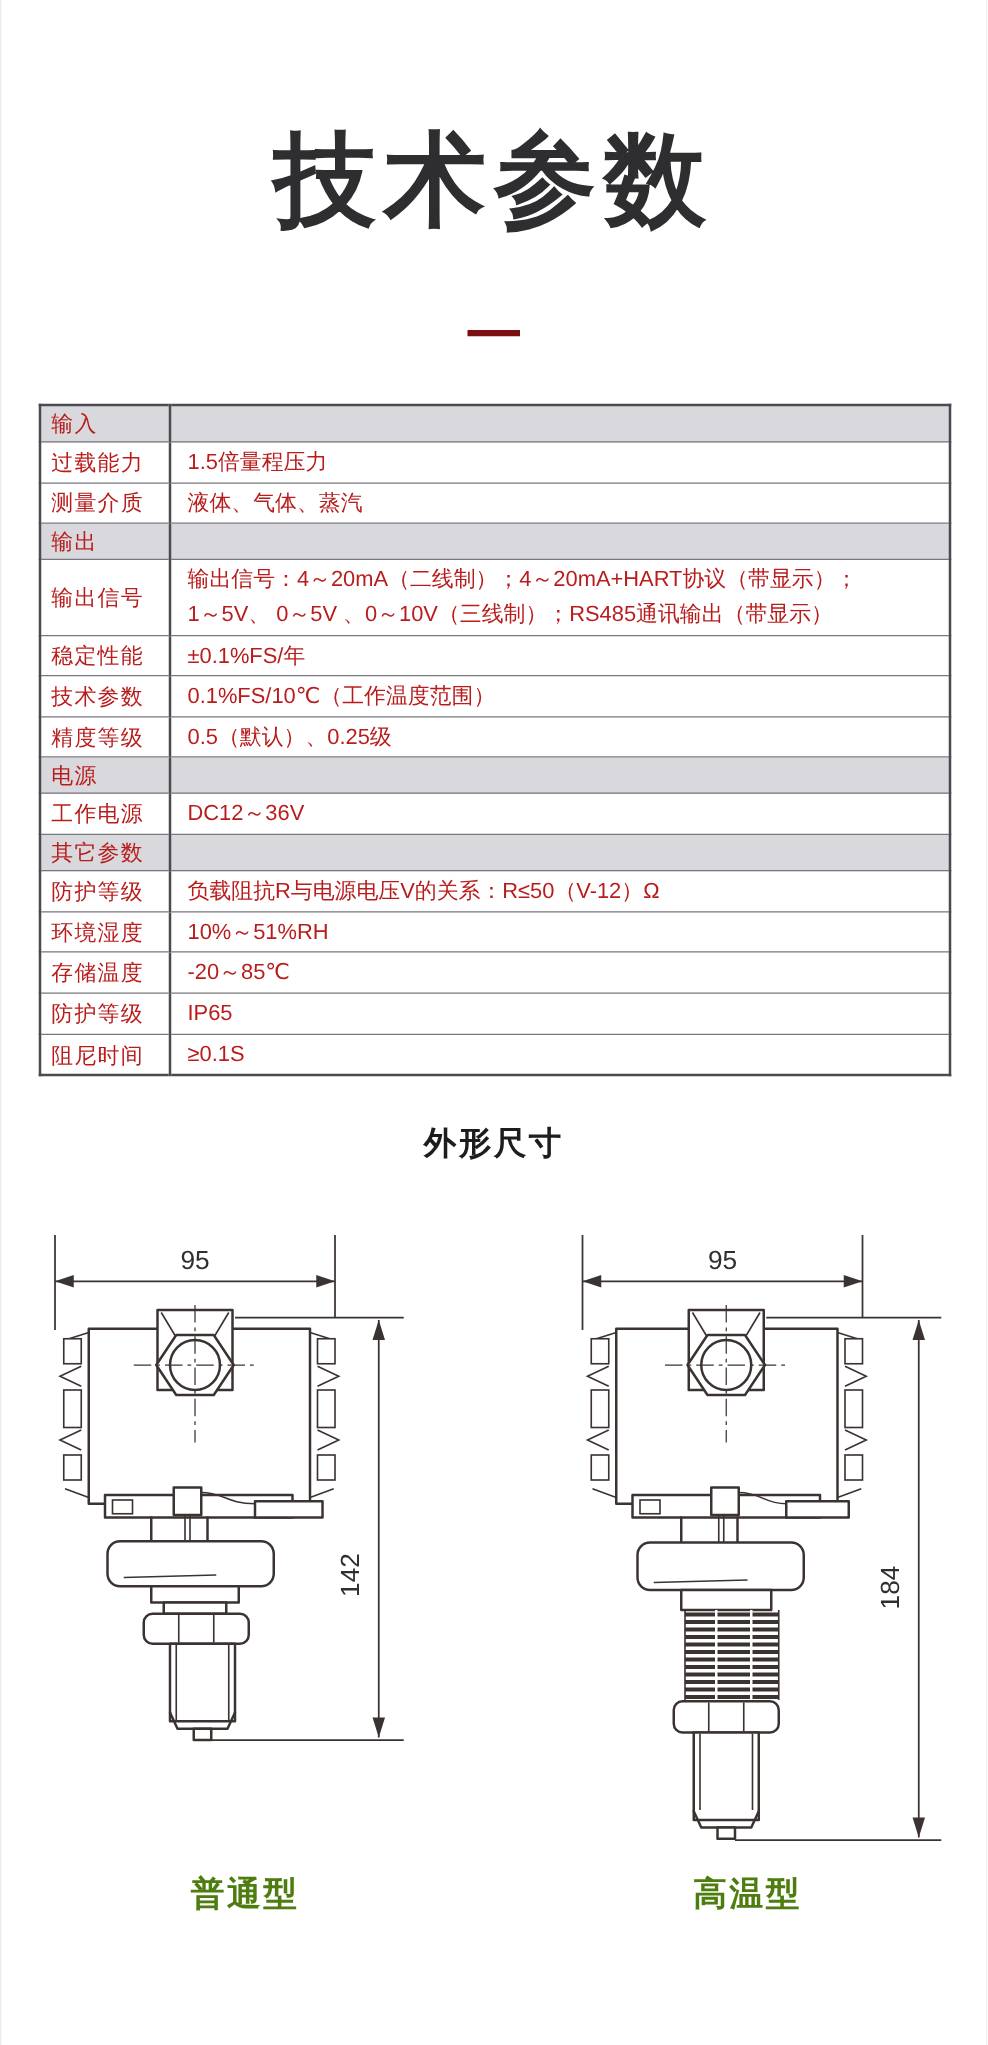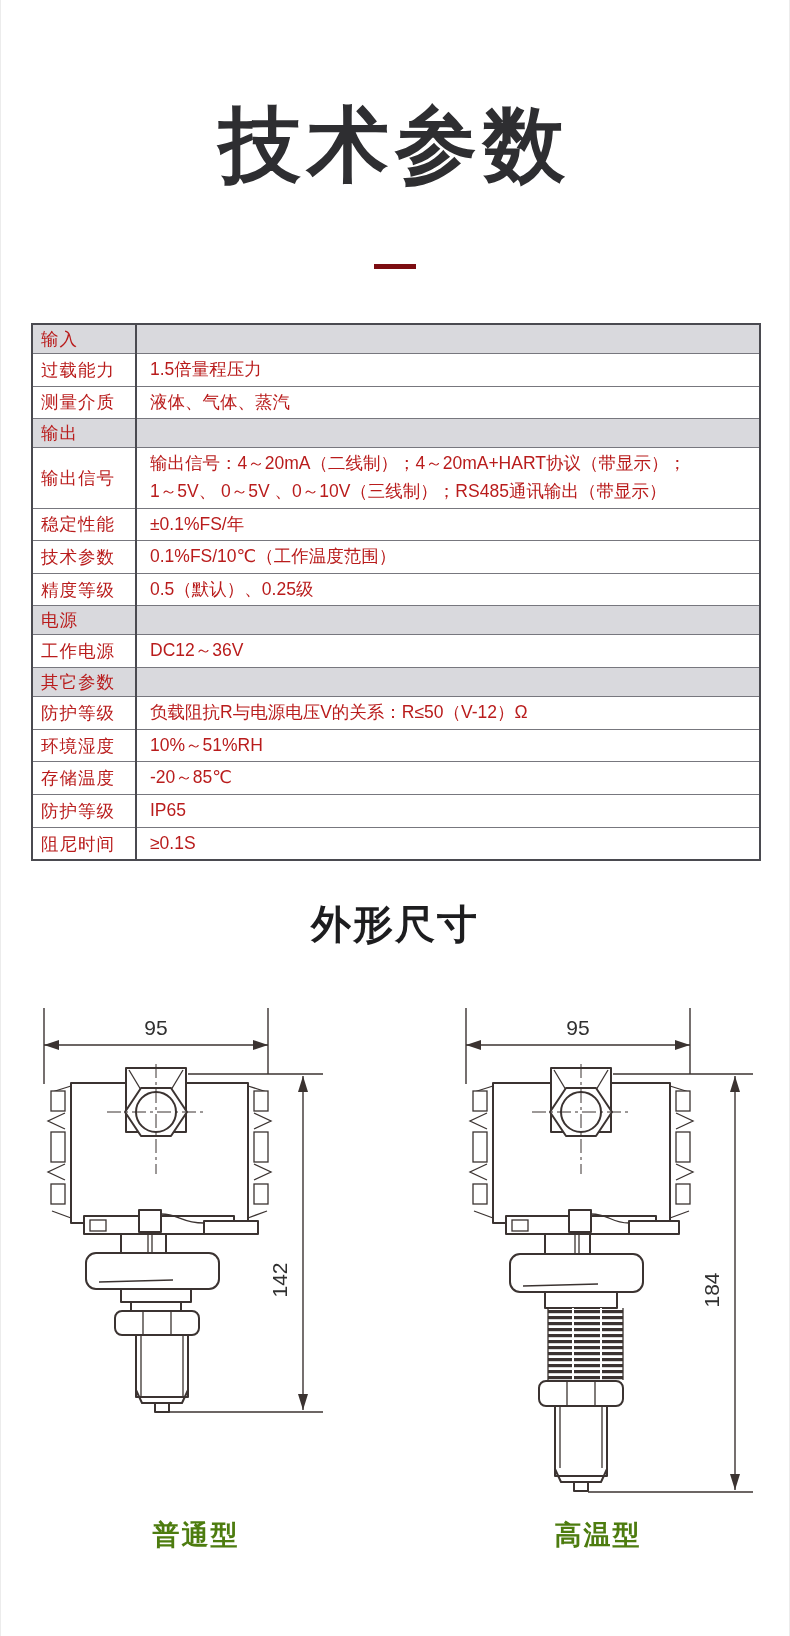--- a/index.html
+++ b/index.html
@@ -29,21 +29,21 @@
   .spec-table tr:first-child td { border-top:none; }
   .spec-table td.lbl {
     width:104px; padding:2px 4px 2px 8px;
     border-right:2px solid #4a4a50; letter-spacing:1px;
   }
   .spec-table td.val { padding:2px 6px 2px 13px; white-space:pre-line; line-height:1.58; }
   .spec-table tr.section td { background:#d9d9dd; }
 
   .outline-heading {
     margin-top:36px; text-align:center;
-    font-size:40px; font-weight:700; color:#1d1d1f; letter-spacing:2px;
+    font-size:26px; font-weight:700; color:#1d1d1f; letter-spacing:2px;
   }
   .drawings { display:flex; padding-left:20px; gap:52px; margin-top:8px; }
   .drawing-block { width:350px; display:flex; flex-direction:column; align-items:center; }
   .drawing-block svg { display:block; }
   .drawing-caption { font-size:27px; font-weight:700; color:#4d7c0f; margin-top:2px; letter-spacing:2px; }
 
   svg .ln   { stroke:#3b3331; stroke-width:2; fill:none; stroke-linejoin:round; stroke-linecap:round; }
   svg .lnw  { stroke:#3b3331; stroke-width:2; fill:#fff; stroke-linejoin:round; }
   svg .thin { stroke:#3b3331; stroke-width:1.3; fill:none; }
   svg .dim  { stroke:#3b3331; stroke-width:1.4; fill:none; }

